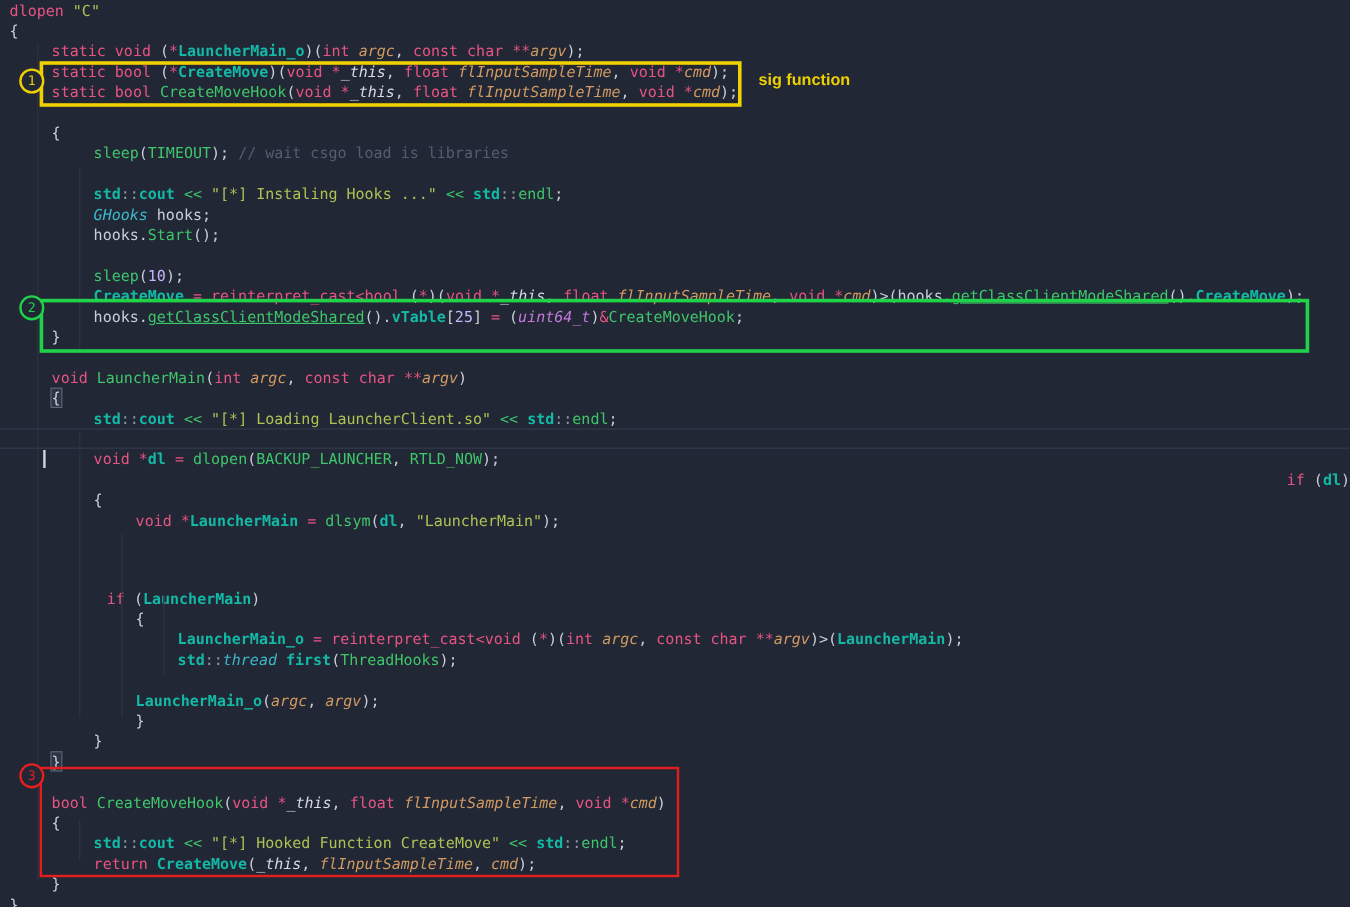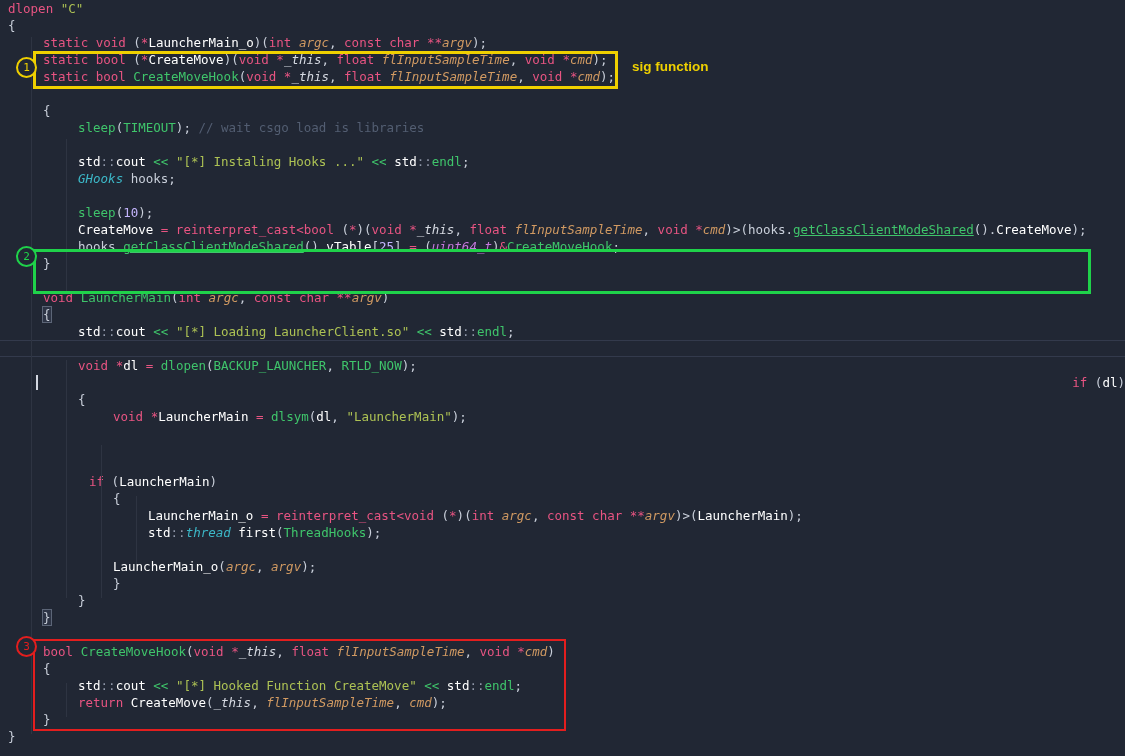--- a/index.html
+++ b/index.html
@@ -16,21 +16,21 @@
   .tk-k{color:#e85482;}                              
   .tk-f{color:#3fc56b;}                              
   .tk-g{color:#3fc56b;}                              
   .tk-u{color:#3fc56b;text-decoration:underline;}    
   .tk-s{color:#adc254;}                              
   .tk-t{color:#3cb8c8;font-style:italic;}            
   .tk-ti{color:#c678dd;font-style:italic;}           
   .tk-p{color:#d19a62;font-style:italic;}            
   .tk-pi{color:#d6dae2;font-style:italic;}           
   .tk-n{color:#c4b5fd;}                              
-  .tk-v{color:#ffffff;font-weight:normal;}             
+  .tk-v{color:#14b8a6;font-weight:bold;}             
   .tk-o{color:#c9cfda;}                              
   .tk-cc{color:#8f97a8;}                             
   .tk-c{color:#535e72;}                              
   .tk-bm{color:#c9cfda;outline:1px solid #5c6577;background:#2d3445;} 
   
   .guide{position:absolute;width:1px;background:#2e3442;}
   
   .caret{position:absolute;left:36px;top:375px;width:2px;height:15px;background:#d2d6e0;}
   
   .ann-box{position:absolute;box-sizing:border-box;background:transparent;}
@@ -60,20 +60,21 @@
       <div class="line" style="padding-left: 8px;"><span class="tk-o">{</span></div>
       <div class="line" style="padding-left: 43px;"><span class="tk-k">static void </span><span class="tk-o">(</span><span class="tk-k">*</span><span class="tk-v">LauncherMain_o</span><span class="tk-o">)(</span><span class="tk-k">int </span><span class="tk-p">argc</span><span class="tk-o">, </span><span class="tk-k">const char </span><span class="tk-k">**</span><span class="tk-p">argv</span><span class="tk-o">);</span></div>
       <div class="line" style="padding-left: 43px;"><span class="tk-k">static bool </span><span class="tk-o">(</span><span class="tk-k">*</span><span class="tk-v">CreateMove</span><span class="tk-o">)(</span><span class="tk-k">void </span><span class="tk-k">*</span><span class="tk-pi">_this</span><span class="tk-o">, </span><span class="tk-k">float </span><span class="tk-p">flInputSampleTime</span><span class="tk-o">, </span><span class="tk-k">void </span><span class="tk-k">*</span><span class="tk-p">cmd</span><span class="tk-o">);</span></div>
       <div class="line" style="padding-left: 43px;"><span class="tk-k">static bool </span><span class="tk-f">CreateMoveHook</span><span class="tk-o">(</span><span class="tk-k">void </span><span class="tk-k">*</span><span class="tk-pi">_this</span><span class="tk-o">, </span><span class="tk-k">float </span><span class="tk-p">flInputSampleTime</span><span class="tk-o">, </span><span class="tk-k">void </span><span class="tk-k">*</span><span class="tk-p">cmd</span><span class="tk-o">);</span></div>
       <div class="line" style="padding-left: 8px;"></div>
       <div class="line" style="padding-left: 43px;"><span class="tk-o">{</span></div>
       <div class="line" style="padding-left: 78px;"><span class="tk-f">sleep</span><span class="tk-o">(</span><span class="tk-f">TIMEOUT</span><span class="tk-o">); </span><span class="tk-c">// wait csgo load is libraries</span></div>
       <div class="line" style="padding-left: 8px;"></div>
       <div class="line" style="padding-left: 78px;"><span class="tk-v">std</span><span class="tk-cc">::</span><span class="tk-v">cout</span><span class="tk-o"> </span><span class="tk-g">&lt;&lt;</span><span class="tk-o"> </span><span class="tk-s">"[*] Instaling Hooks ..."</span><span class="tk-o"> </span><span class="tk-g">&lt;&lt;</span><span class="tk-o"> </span><span class="tk-v">std</span><span class="tk-cc">::</span><span class="tk-f">endl</span><span class="tk-o">;</span></div>
       <div class="line" style="padding-left: 78px;"><span class="tk-t">GHooks</span><span class="tk-o"> hooks;</span></div>
+      <div class="line" style="padding-left: 78px;"><span class="tk-o">hooks.</span><span class="tk-f">Start</span><span class="tk-o">();</span></div>
       <div class="line" style="padding-left: 8px;"></div>
       <div class="line" style="padding-left: 78px;"><span class="tk-f">sleep</span><span class="tk-o">(</span><span class="tk-n">10</span><span class="tk-o">);</span></div>
       <div class="line" style="padding-left: 78px;"><span class="tk-v">CreateMove</span><span class="tk-o"> </span><span class="tk-k">=</span><span class="tk-o"> </span><span class="tk-k">reinterpret_cast</span><span class="tk-k">&lt;</span><span class="tk-k">bool</span><span class="tk-o"> (</span><span class="tk-k">*</span><span class="tk-o">)(</span><span class="tk-k">void </span><span class="tk-k">*</span><span class="tk-pi">_this</span><span class="tk-o">, </span><span class="tk-k">float </span><span class="tk-p">flInputSampleTime</span><span class="tk-o">, </span><span class="tk-k">void </span><span class="tk-k">*</span><span class="tk-p">cmd</span><span class="tk-o">)&gt;(hooks.</span><span class="tk-u">getClassClientModeShared</span><span class="tk-o">().</span><span class="tk-v">CreateMove</span><span class="tk-o">);</span></div>
       <div class="line" style="padding-left: 78px;"><span class="tk-o">hooks.</span><span class="tk-u">getClassClientModeShared</span><span class="tk-o">().</span><span class="tk-v">vTable</span><span class="tk-o">[</span><span class="tk-n">25</span><span class="tk-o">] </span><span class="tk-k">=</span><span class="tk-o"> (</span><span class="tk-ti">uint64_t</span><span class="tk-o">)</span><span class="tk-k">&amp;</span><span class="tk-f">CreateMoveHook</span><span class="tk-o">;</span></div>
       <div class="line" style="padding-left: 43px;"><span class="tk-o">}</span></div>
       <div class="line" style="padding-left: 8px;"></div>
       <div class="line" style="padding-left: 43px;"><span class="tk-k">void </span><span class="tk-f">LauncherMain</span><span class="tk-o">(</span><span class="tk-k">int </span><span class="tk-p">argc</span><span class="tk-o">, </span><span class="tk-k">const char </span><span class="tk-k">**</span><span class="tk-p">argv</span><span class="tk-o">)</span></div>
       <div class="line" style="padding-left: 43px;"><span class="tk-bm">{</span></div>
       <div class="line" style="padding-left: 78px;"><span class="tk-v">std</span><span class="tk-cc">::</span><span class="tk-v">cout</span><span class="tk-o"> </span><span class="tk-g">&lt;&lt;</span><span class="tk-o"> </span><span class="tk-s">"[*] Loading LauncherClient.so"</span><span class="tk-o"> </span><span class="tk-g">&lt;&lt;</span><span class="tk-o"> </span><span class="tk-v">std</span><span class="tk-cc">::</span><span class="tk-f">endl</span><span class="tk-o">;</span></div>
       <div class="line cur" style="padding-left: 78px;"></div>

